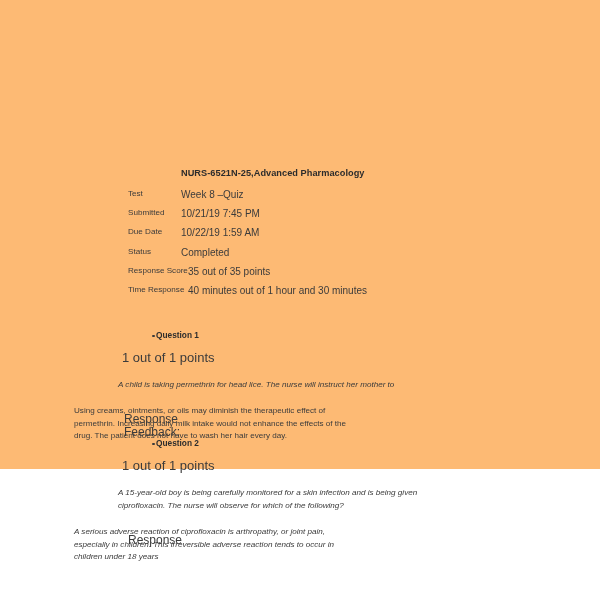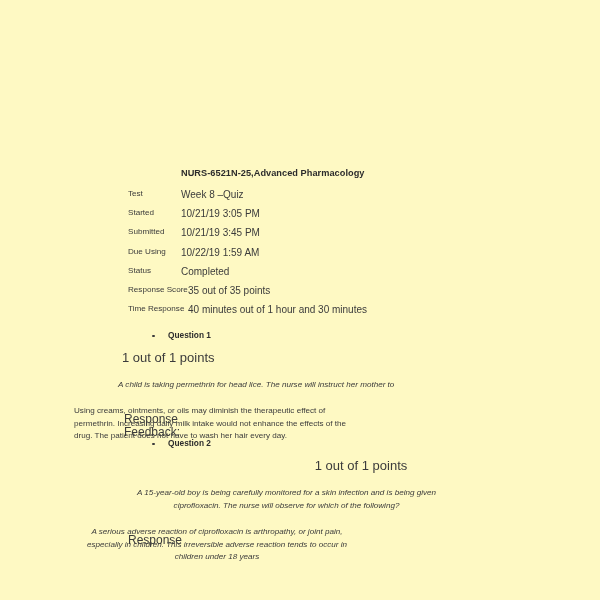--- a/index.html
+++ b/index.html
@@ -12,22 +12,22 @@
     height: 600px;
     overflow: hidden;
     font-family: "Liberation Sans", sans-serif;
     color: #3b3b3b;
     -webkit-font-smoothing: antialiased;
   }
 
   .page {
     position: relative;
     width: 600px;
-    height: 600px;
-    background: #fef9c3;
+    height: 469px;
+    background: #fdba74;
   }
 
   
   .doc-title {
     position: absolute;
     left: 181px;
     top: 168px;
     font-size: 9.2px;
     font-weight: bold;
     letter-spacing: 0.05px;
@@ -80,21 +80,21 @@
     position: absolute;
     left: 0;
     top: 4.5px;
     width: 2.6px;
     height: 2.6px;
     background: #3b3b3b;
     border-radius: 50%;
   }
   .q-heading-label {
     position: absolute;
-    left: 16px;
+    left: 4px;
     top: 0;
     font-size: 8.3px;
     font-weight: bold;
     color: #2c2c2c;
     white-space: nowrap;
   }
 
   .q-points {
     margin-left: 122px;
     margin-top: 6px;
@@ -144,32 +144,28 @@
 
   <div class="doc-title">NURS-6521N-25,Advanced Pharmacology</div>
 
   <div class="meta">
 
     <div class="meta-row">
       <span class="meta-label">Test</span>
       <span class="meta-value">Week 8 –Quiz</span>
     </div>
 
-    <div class="meta-row">
-      <span class="meta-label">Started</span>
-      <span class="meta-value">10/21/19 3:05 PM</span>
-    </div>
 
     <div class="meta-row">
       <span class="meta-label">Submitted</span>
-      <span class="meta-value">10/21/19 3:45 PM</span>
-    </div>
-
-    <div class="meta-row">
-      <span class="meta-label">Due Using</span>
+      <span class="meta-value">10/21/19 7:45 PM</span>
+    </div>
+
+    <div class="meta-row">
+      <span class="meta-label">Due Date</span>
       <span class="meta-value">10/22/19 1:59 AM</span>
     </div>
 
     <div class="meta-row">
       <span class="meta-label">Status</span>
       <span class="meta-value">Completed</span>
     </div>
 
     <div class="meta-row wide">
       <span class="meta-label">Response Score</span>
@@ -197,21 +193,21 @@
     <div class="resp">
       <div class="resp-label">
         <span>Response</span><br>
         <span>Feedback:</span>
       </div>
       <div class="resp-body">Using creams, ointments, or oils may diminish the therapeutic effect of permethrin. Increasing daily milk intake would not enhance the effects of the drug. The patient does not have to wash her hair every day.</div>
     </div>
 
   </div>
 
-  <div class="q-block" style="top:438px;text-align:center;">
+  <div class="q-block" style="top:438px;">
 
     <div class="q-heading">
       <span class="q-bullet"></span>
       <span class="q-heading-label">Question 2</span>
     </div>
 
     <div class="q-points">1 out of 1 points</div>
 
     <div class="q-text" style="width:337px;">A 15-year-old boy is being carefully monitored for a skin infection and is being given ciprofloxacin. The nurse will observe for which of the following?</div>
 

